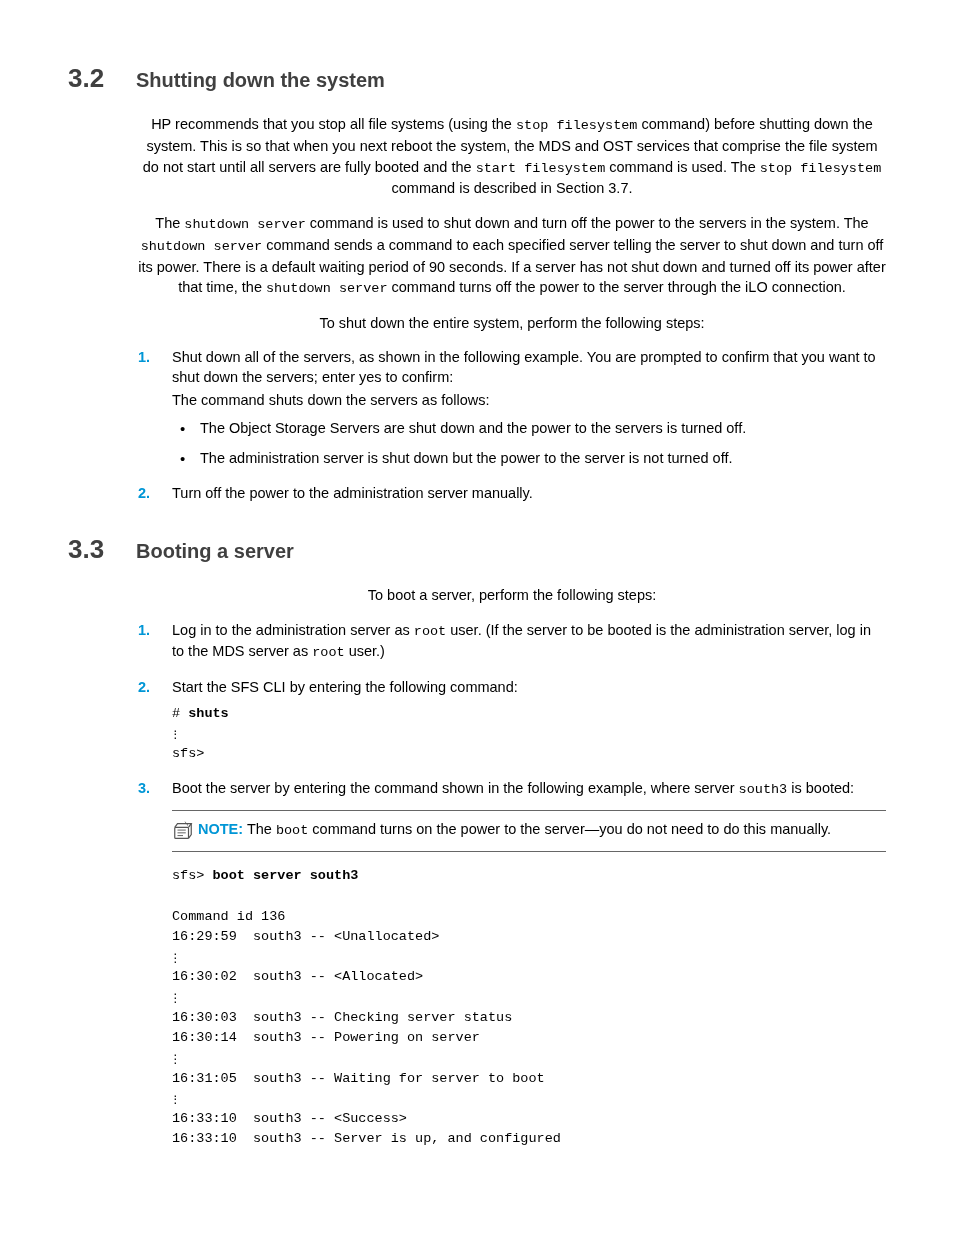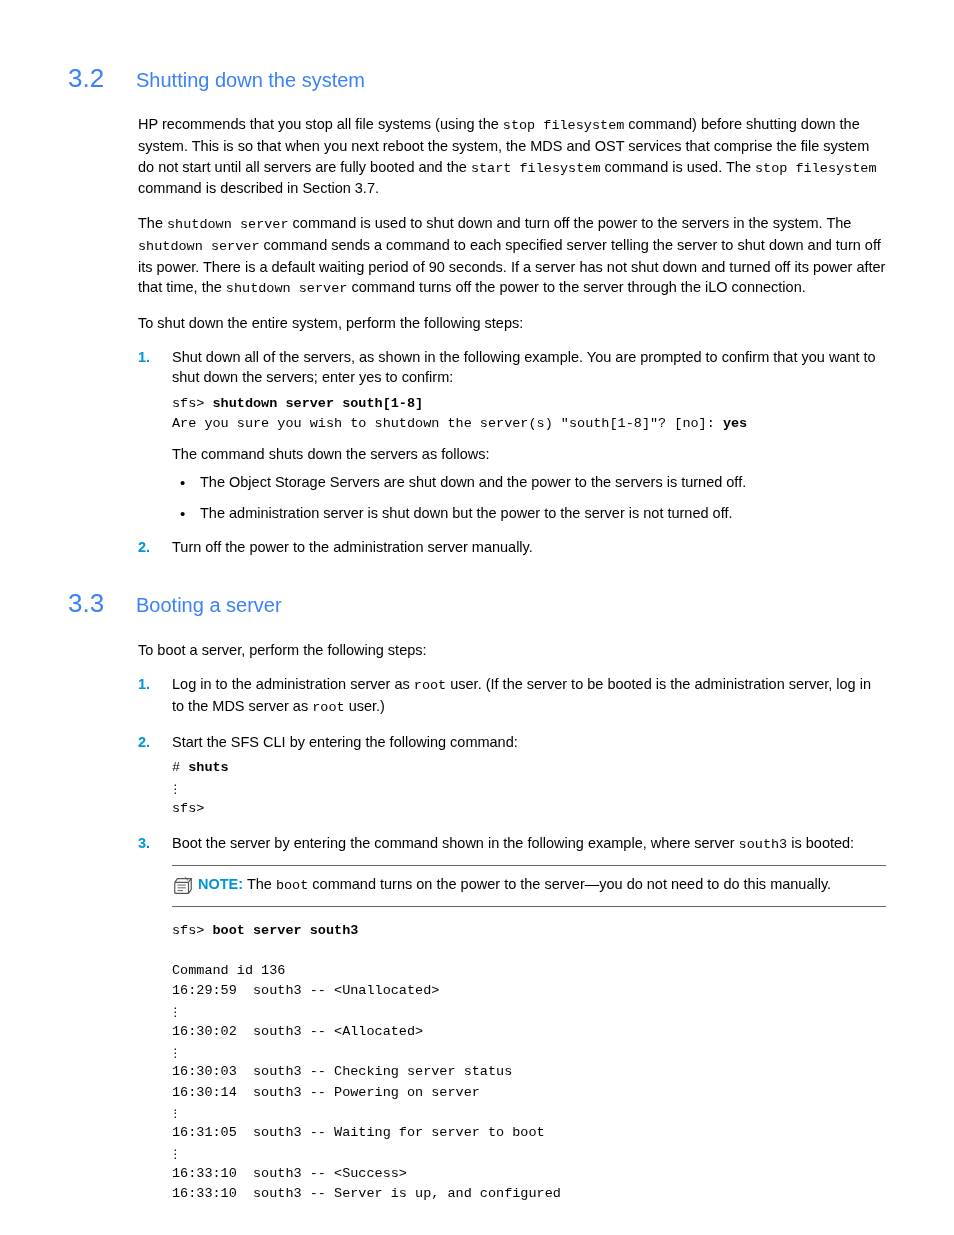--- a/index.html
+++ b/index.html
@@ -9,35 +9,36 @@
       line-height: 1.4;
       color: #000;
       background: #fff;
       width: 954px;
       padding: 60px 68px 40px 68px;
     }
     .section-heading {
       display: flex;
       align-items: baseline;
       margin-bottom: 18px;
-      color: #3b82f6;
-      font-weight: 400;
+      color: #404040;
+      font-weight: 700;
     }
     .section-number {
       font-size: 26px;
       width: 68px;
       flex-shrink: 0;
       text-align: left;
     }
     .section-title {
       font-size: 20px;
     }
     .body-text {
       margin-left: 70px;
       margin-bottom: 14px;
+      text-align: center;
     }
     .list-ordered {
       margin-left: 70px;
       list-style: none;
       counter-reset: item;
     }
     .list-ordered > li {
       position: relative;
       padding-left: 34px;
       margin-bottom: 14px;
@@ -124,22 +125,20 @@
 <p class="body-text">
   <span>The </span><code class="mono">shutdown server</code><span> command is used to shut down and turn off the power to the servers in the system. The </span><code class="mono">shutdown server</code><span> command sends a command to each specified server telling the server to shut down and turn off its power. There is a default waiting period of 90 seconds. If a server has not shut down and turned off its power after that time, the </span><code class="mono">shutdown server</code><span> command turns off the power to the server through the iLO connection.</span>
 </p>
 
 <p class="body-text">To shut down the entire system, perform the following steps:</p>
 
 <ol class="list-ordered">
   <li>
     <span class="list-num">1.</span>
     <span>Shut down all of the servers, as shown in the following example. You are prompted to confirm that you want to shut down the servers; enter yes to confirm:</span>
-    <div class="code-block"><span>sfs&gt; </span><span class="bold">shutdown server south[1-8]</span>
-<span>Are you sure you wish to shutdown the server(s) "south[1-8]"? [no]: </span><span class="bold">yes</span></div>
     <div class="sub-text">The command shuts down the servers as follows:</div>
     <ul class="list-bullet">
       <li>The Object Storage Servers are shut down and the power to the servers is turned off.</li>
       <li>The administration server is shut down but the power to the server is not turned off.</li>
     </ul>
   </li>
   <li>
     <span class="list-num">2.</span>
     <span>Turn off the power to the administration server manually.</span>
   </li>

